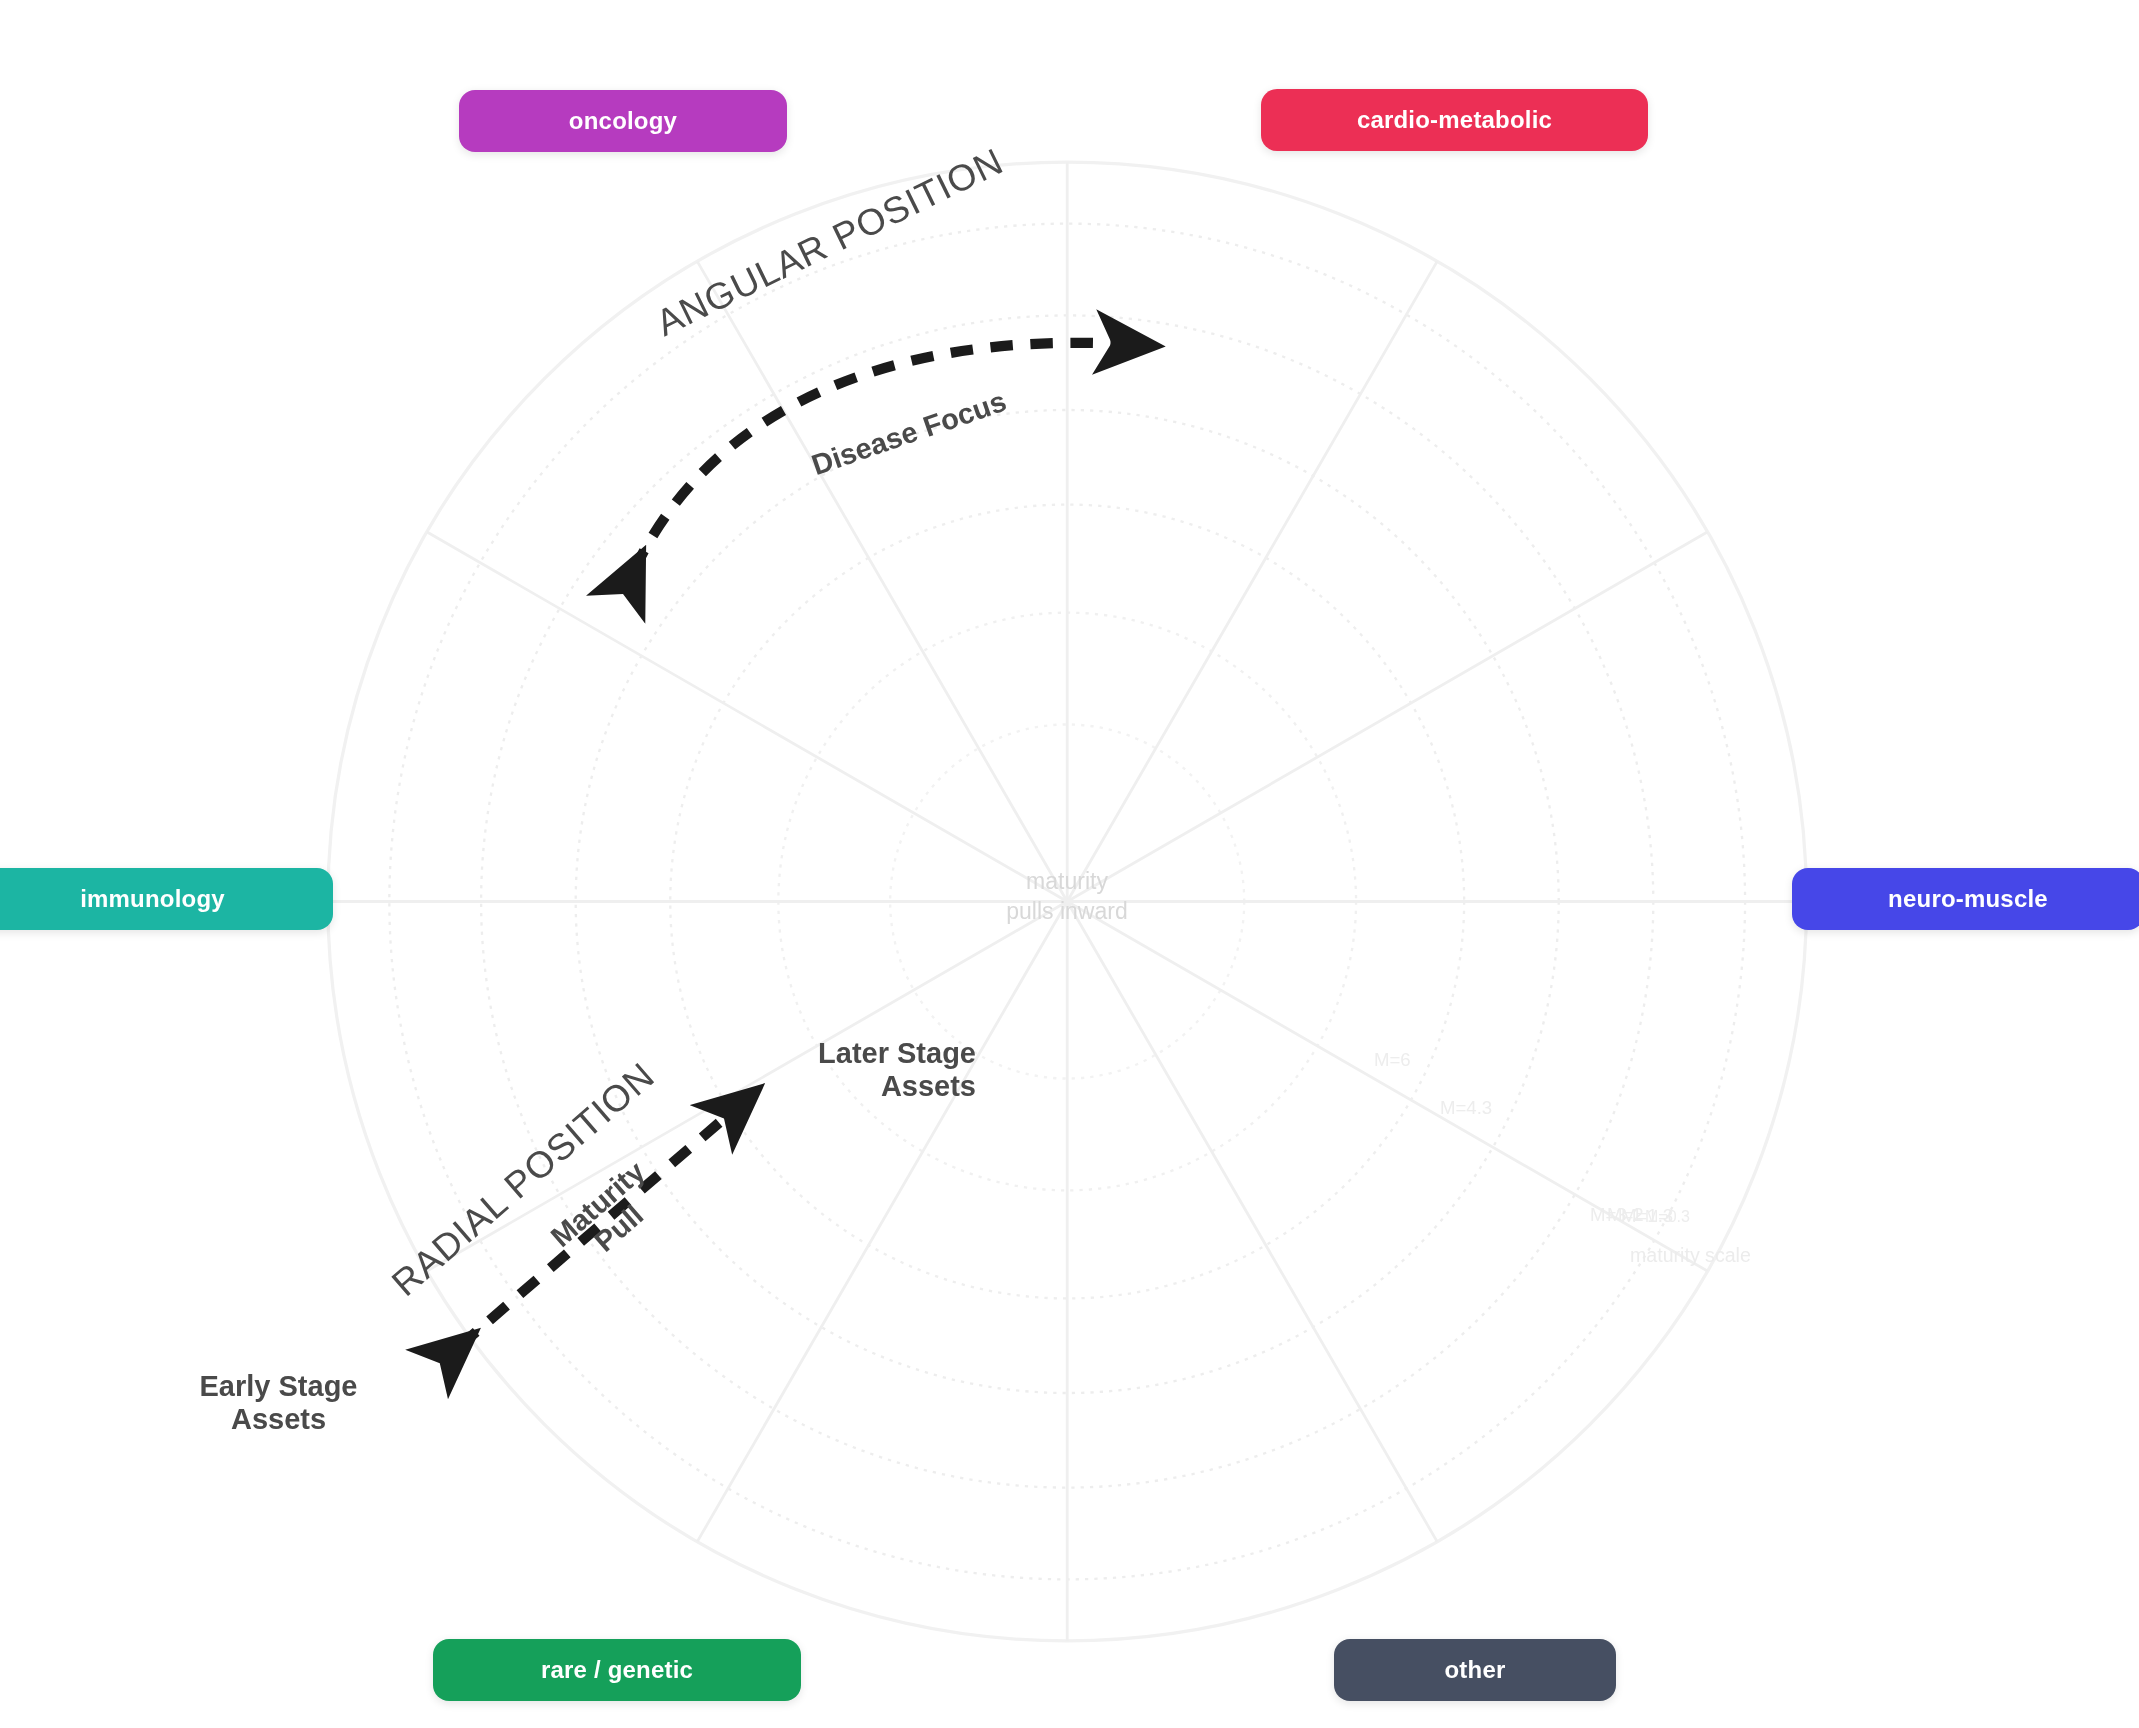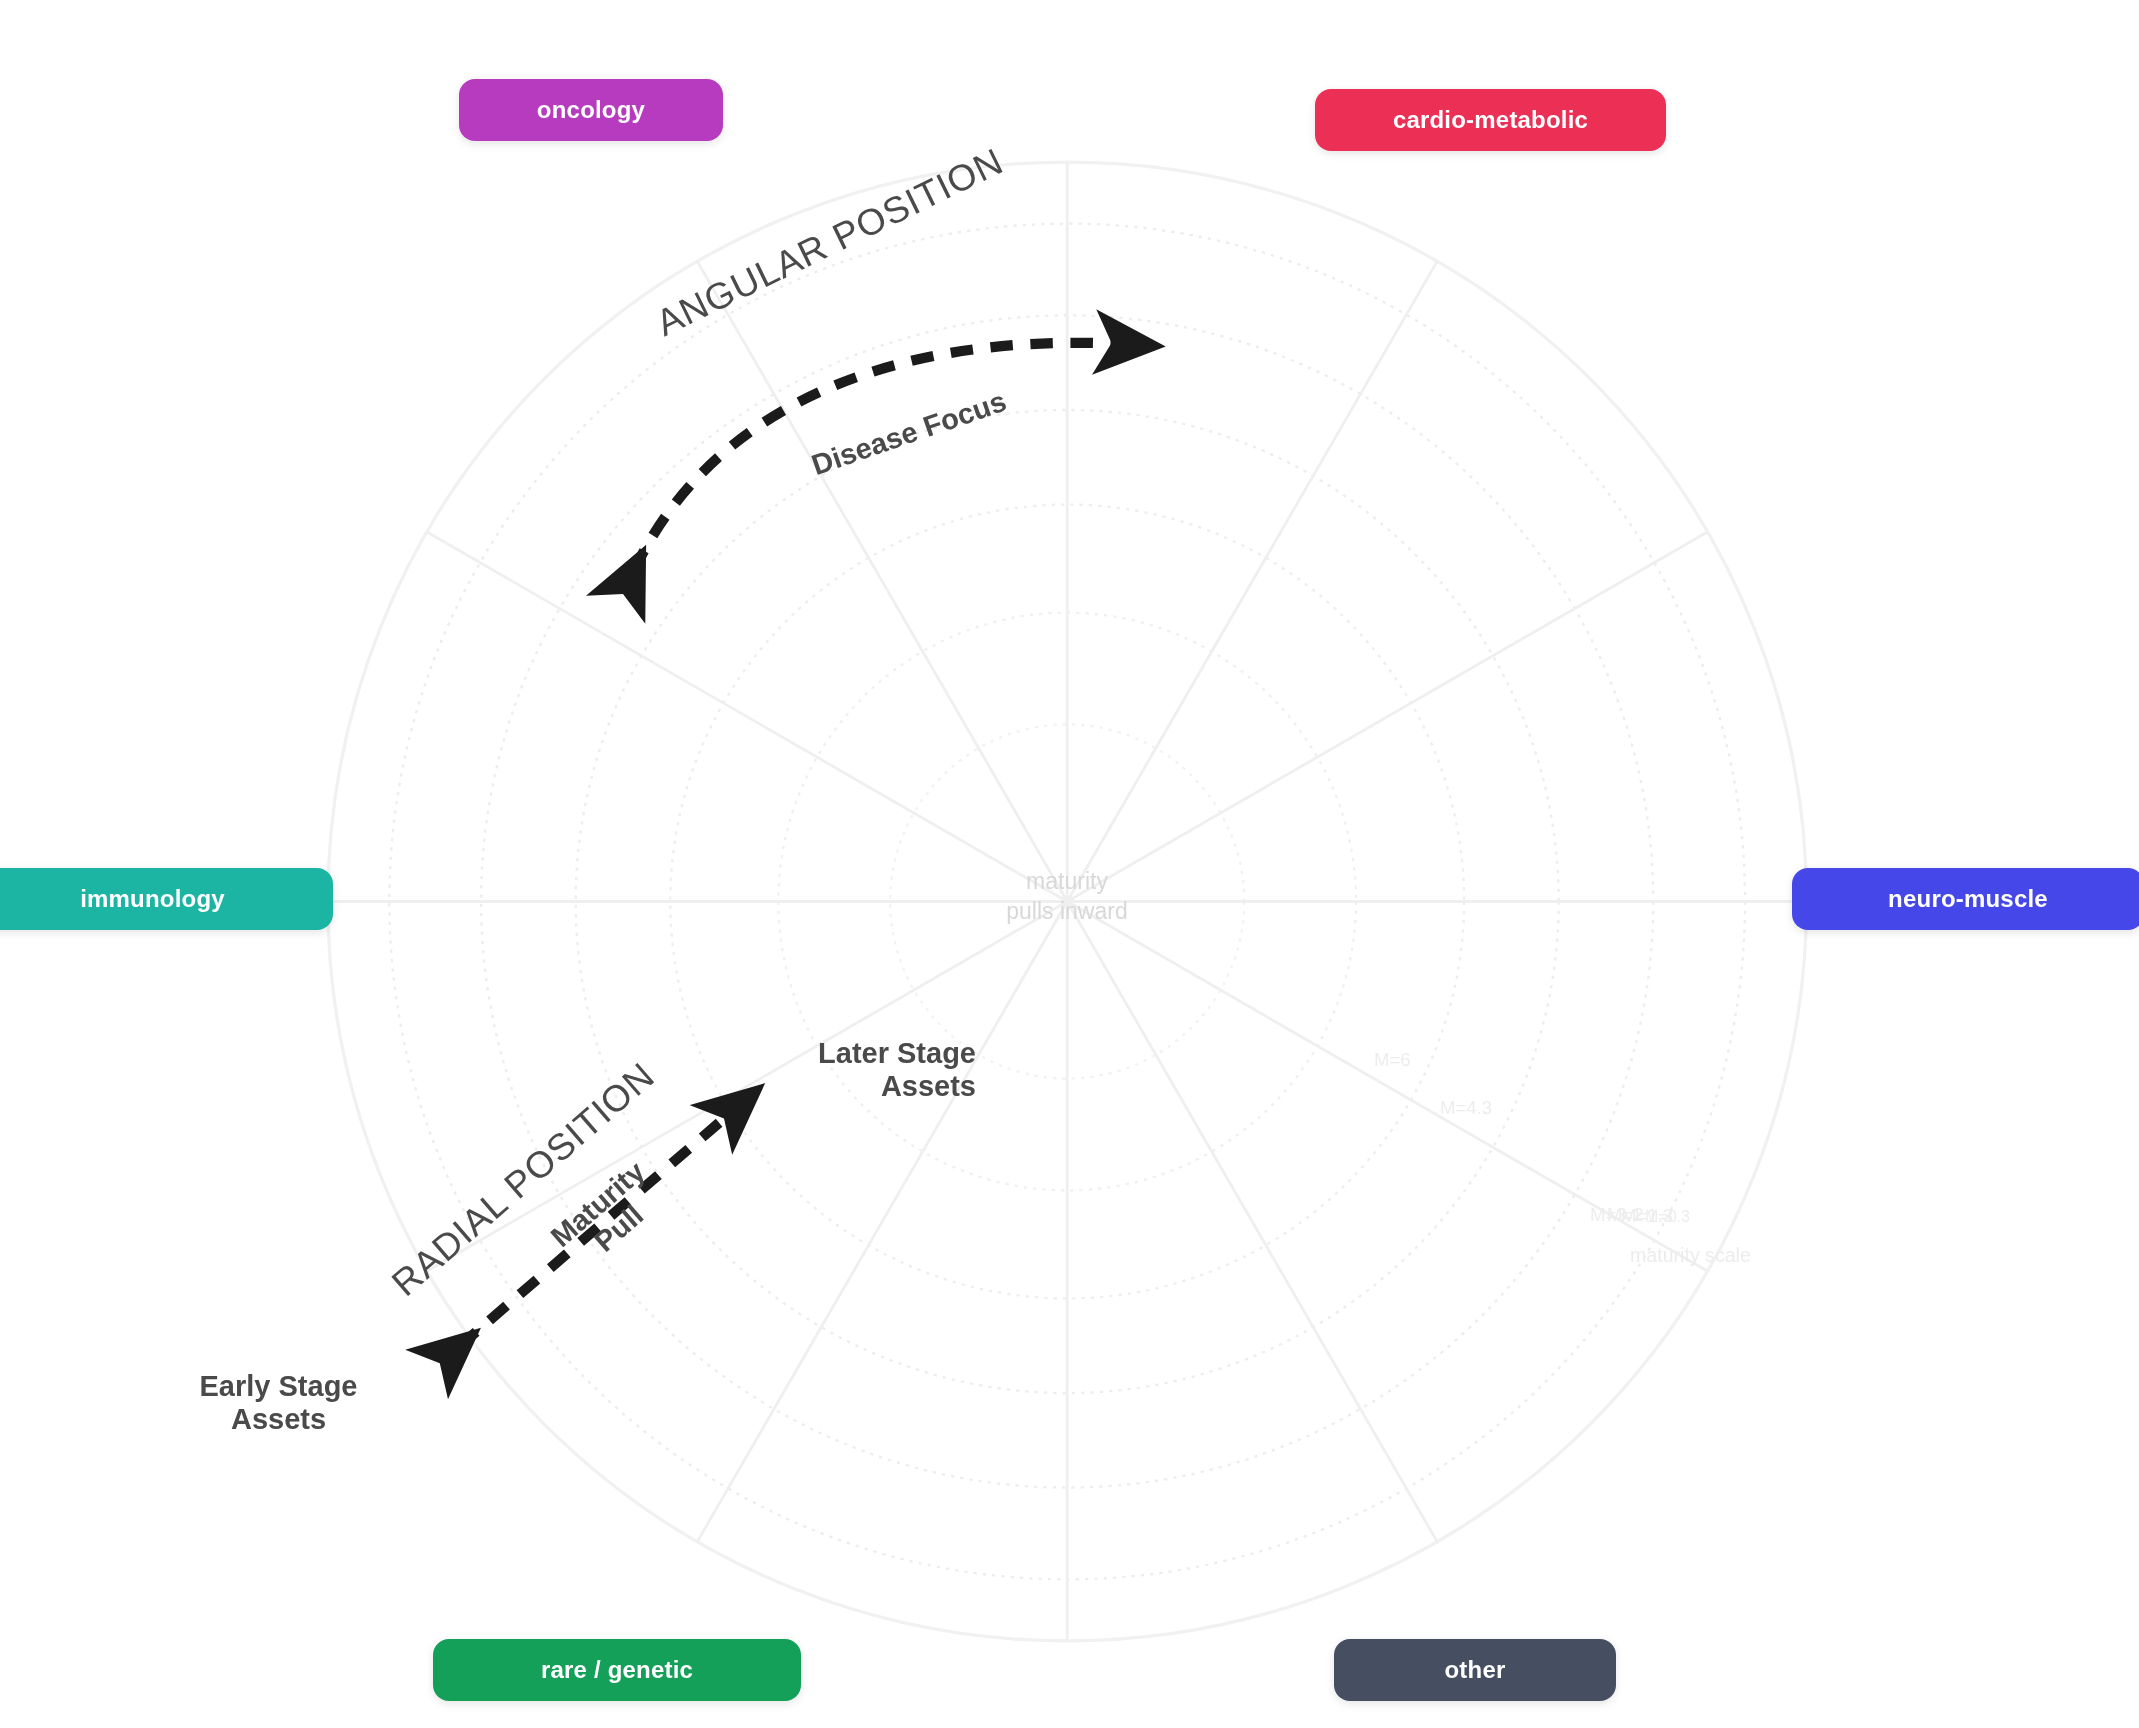--- a/index.html
+++ b/index.html
@@ -40,22 +40,22 @@
     border-radius: 16px;
     color: #ffffff;
     font-size: 24px;
     font-weight: bold;
     letter-spacing: 0.2px;
     box-shadow: 0 2.8px 8.4px rgba(0,0,0,0.10);
     white-space: nowrap;
     box-sizing: border-box;
     padding: 0 21.4px;
   }
-  .chip-oncology        { left: 459px;  top: 79px;  width: 264px; }
-  .chip-cardio          { left: 1315px; top: 89px;  width: 351px; }
+  .chip-oncology        { left: 459px;  top: 90px;  width: 328px; }
+  .chip-cardio          { left: 1261px; top: 89px;  width: 387px; }
   .chip-immunology      { left: -28px;  top: 868px; width: 361px; }
   .chip-neuro           { left: 1792px; top: 868px; width: 352px; }
   .chip-rare            { left: 433px;  top: 1639px; width: 368px; }
   .chip-other           { left: 1334px; top: 1639px; width: 282px; text-align: center; }
 
   
   .anno {
     position: absolute;
     color: #4a4a4a;
     white-space: nowrap;

